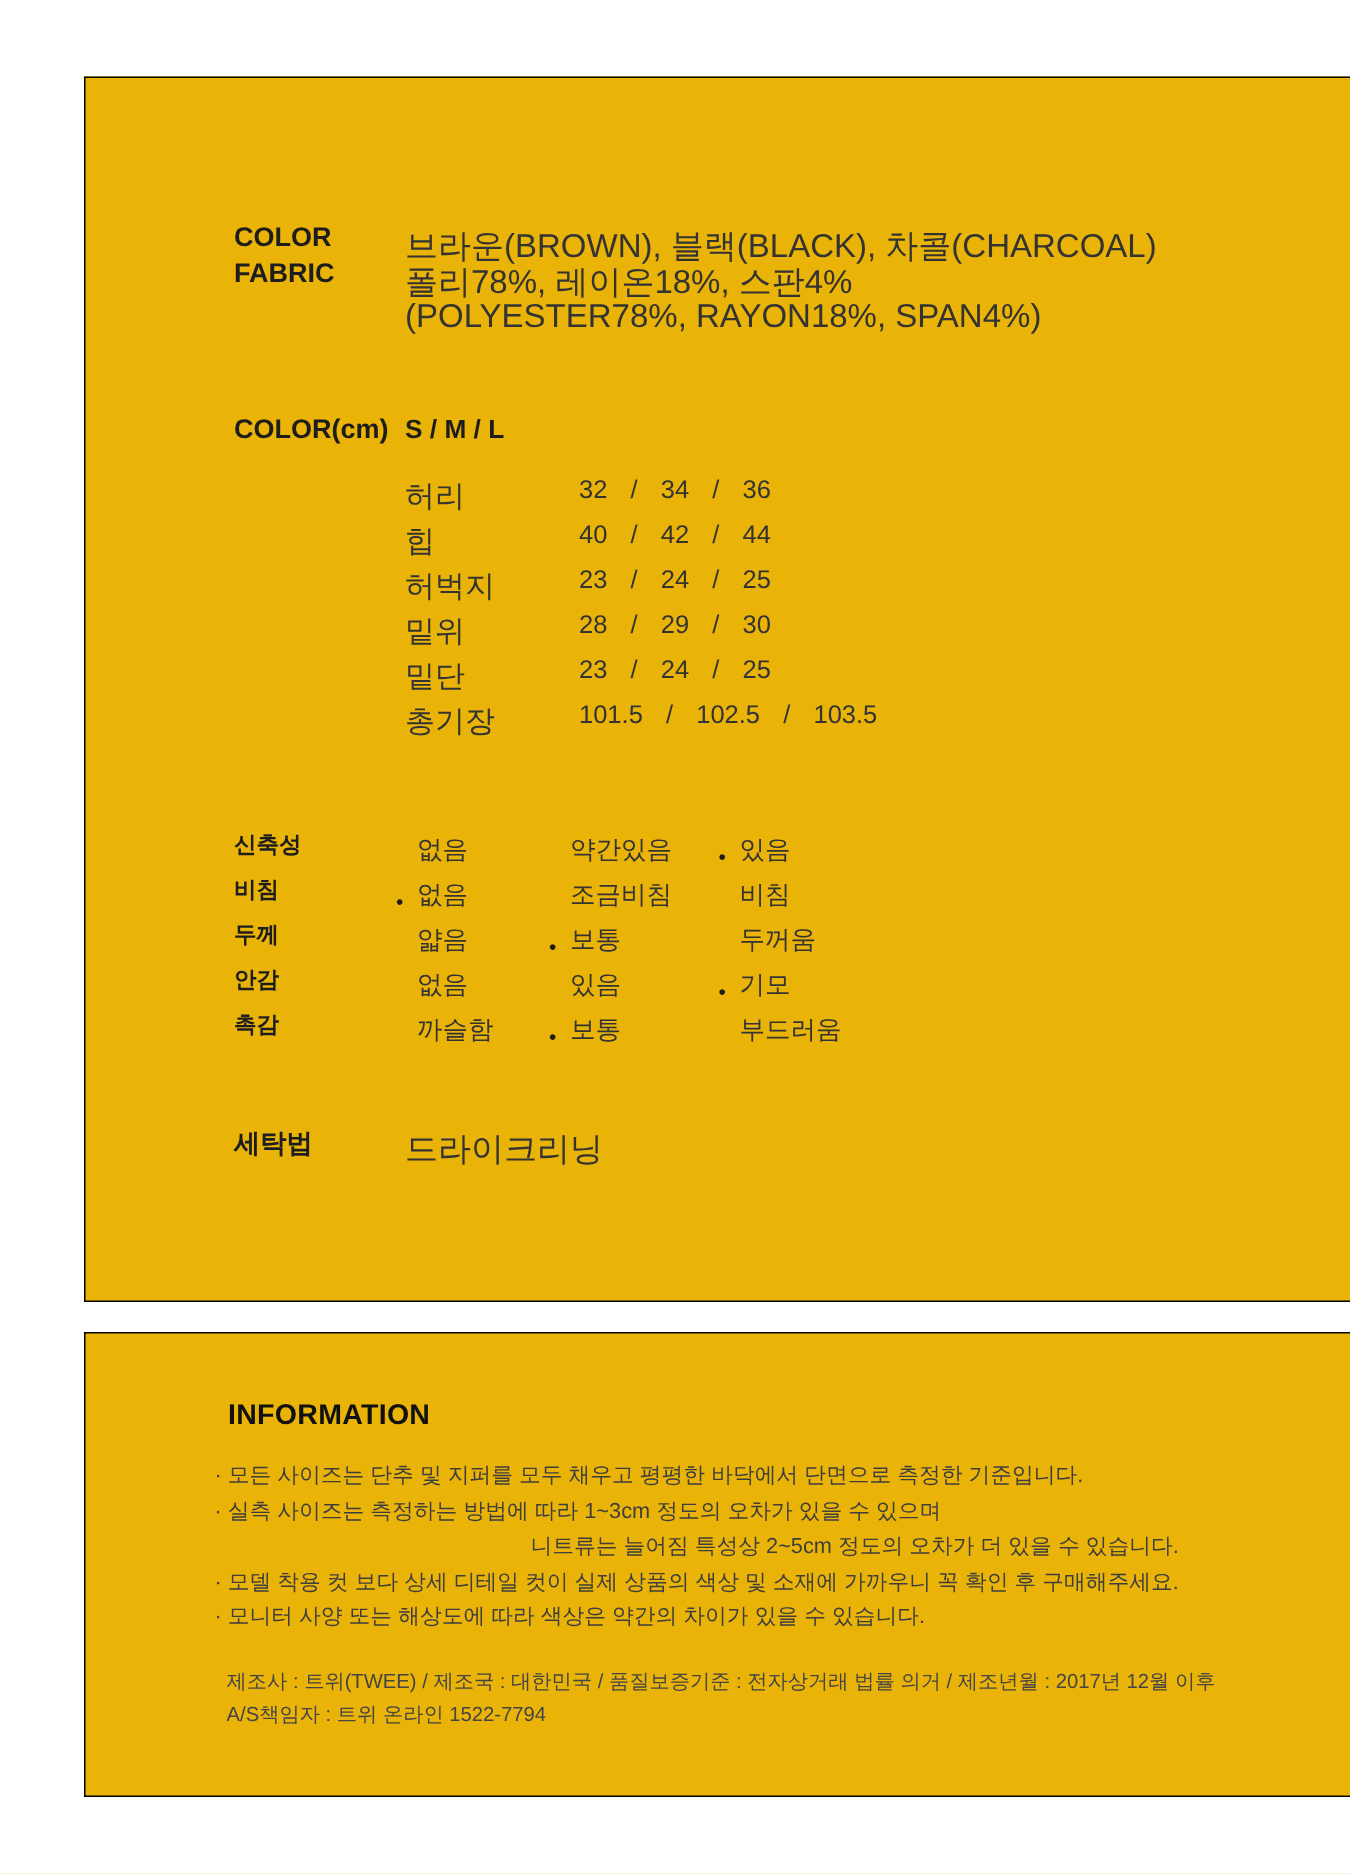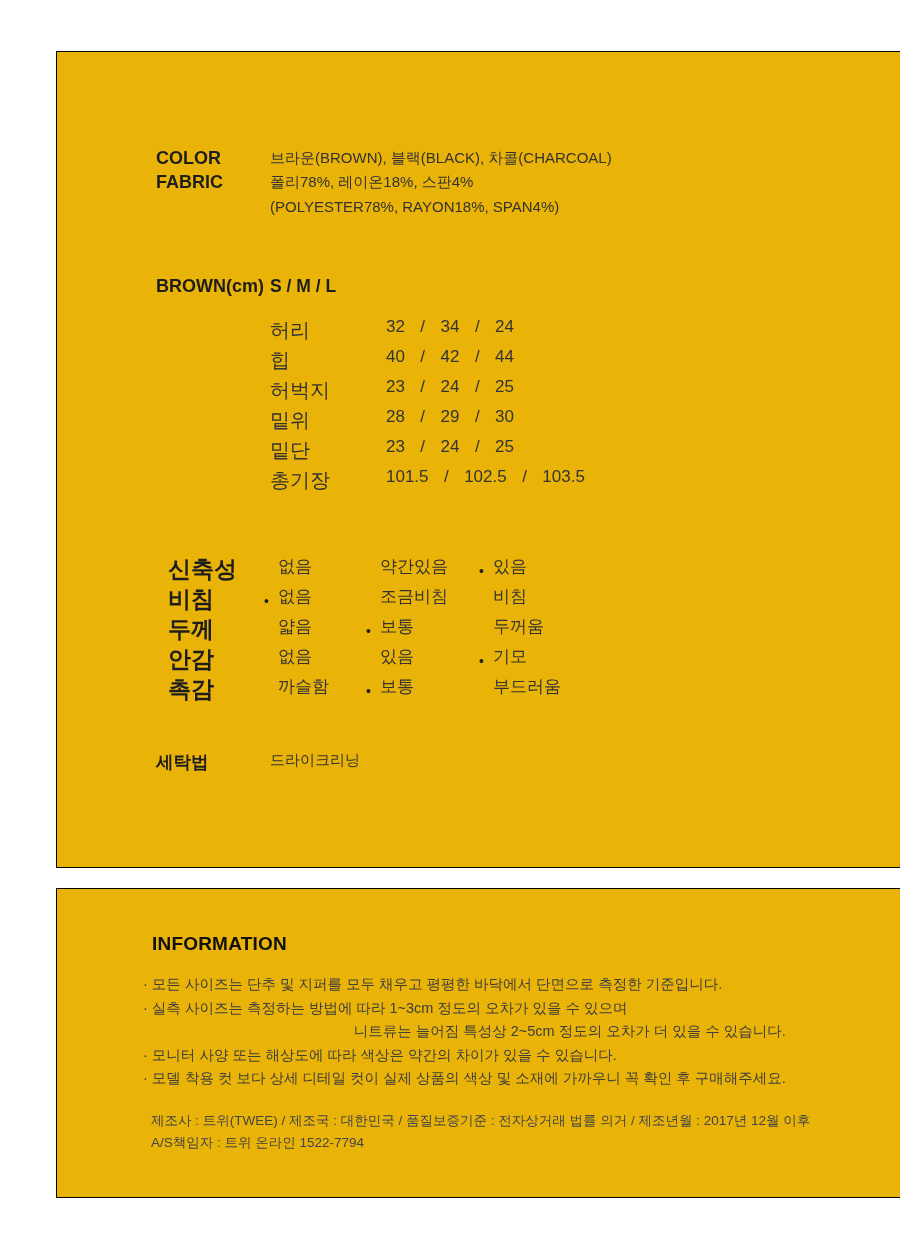--- a/index.html
+++ b/index.html
@@ -5,37 +5,37 @@
   html,body{margin:0;padding:0;background:#fff;}
   body{width:900px;height:1249px;font-family:"Liberation Sans","DejaVu Sans",sans-serif;color:#333;}
   .page{position:relative;width:900px;height:1249px;background:#fff;overflow:hidden;}
   .box{position:absolute;left:56px;width:870px;border:1px solid #000;box-sizing:border-box;background:#eab308;}
   .spec-box{top:51px;height:817px;}
   .info-box{top:888px;height:310px;}
 
   .row{position:absolute;left:0;width:100%;height:24px;}
   .lbl{position:absolute;left:99px;top:0;font-size:18px;font-weight:700;color:#1d1d1d;white-space:nowrap;}
   .lbl-kr{font-size:17.5px;}
-  .val{position:absolute;left:213px;top:1px;font-size:15px;color:#333;white-space:nowrap;}
+  .val{position:absolute;left:213px;top:1px;font-size:22px;color:#333;white-space:nowrap;}
   .val-bold{font-weight:700;color:#1d1d1d;font-size:17.5px;top:0;}
 
   .r-color{top:96px;}
   .r-fabric{top:120px;}
   .fab2{top:26px;}
   .r-size{top:224px;}
   .r-care{top:698px;}
 
   .srow{position:absolute;height:24px;width:100%;}
   .s0{top:265px}.s1{top:295px}.s2{top:325px}.s3{top:355px}.s4{top:385px}.s5{top:415px}
   .sl{position:absolute;left:213px;font-size:20px;color:#333;white-space:nowrap;}
   .sv{position:absolute;left:329px;font-size:17px;color:#333;white-space:pre;word-spacing:3px;}
 
   .arow{position:absolute;height:24px;width:100%;}
   .a0{top:502px}.a1{top:532px}.a2{top:562px}.a3{top:592px}.a4{top:622px}
-  .al{position:absolute;left:99px;font-size:23px;font-weight:700;color:#1d1d1d;white-space:nowrap;margin-left:12px;}
+  .al{position:absolute;left:99px;font-size:15px;font-weight:700;color:#1d1d1d;white-space:nowrap;}
   .opt{position:absolute;top:0;display:flex;align-items:flex-end;font-size:17px;color:#333;white-space:nowrap;height:24px;}
   .o1{left:207px}.o2{left:309px}.o3{left:422px}
   .dot{display:inline-block;width:14px;font-size:14px;line-height:1;color:#1d1d1d;visibility:hidden;}
   .opt.selected .dot{visibility:visible;}
 
   .info-title{position:absolute;left:95px;top:44px;font-size:19px;font-weight:700;color:#111;letter-spacing:0.2px;}
   .notes{position:absolute;left:86px;top:84px;font-size:14.5px;line-height:23.5px;color:#3e3e3e;}
   .note{white-space:nowrap;}
   .note.indent{padding-left:13px;text-align:right;}
   .manu{position:absolute;left:94px;top:221px;font-size:13.5px;line-height:22px;color:#454545;}
@@ -53,27 +53,27 @@
       <span class="val">브라운(BROWN), 블랙(BLACK), 차콜(CHARCOAL)</span>
     </div>
 
     <div class="row r-fabric">
       <span class="lbl">FABRIC</span>
       <span class="val">폴리78%, 레이온18%, 스판4%</span>
       <span class="val fab2">(POLYESTER78%, RAYON18%, SPAN4%)</span>
     </div>
 
     <div class="row r-size">
-      <span class="lbl">BROWN(cm)</span>
+      <span class="lbl">COLOR(cm)</span>
       <span class="val val-bold">S / M / L</span>
     </div>
 
     <div class="srow s0">
       <span class="sl">허리</span>
-      <span class="sv">32  /  34  /  24</span>
+      <span class="sv">32  /  34  /  36</span>
     </div>
     <div class="srow s1">
       <span class="sl">힙</span>
       <span class="sv">40  /  42  /  44</span>
     </div>
     <div class="srow s2">
       <span class="sl">허벅지</span>
       <span class="sv">23  /  24  /  25</span>
     </div>
     <div class="srow s3">
@@ -172,22 +172,22 @@
 
   </section>
 
   <section class="box info-box">
     <div class="info-title">INFORMATION</div>
 
     <div class="notes">
       <div class="note">· 모든 사이즈는 단추 및 지퍼를 모두 채우고 평평한 바닥에서 단면으로 측정한 기준입니다.</div>
       <div class="note">· 실측 사이즈는 측정하는 방법에 따라 1~3cm 정도의 오차가 있을 수 있으며</div>
       <div class="note indent">니트류는 늘어짐 특성상 2~5cm 정도의 오차가 더 있을 수 있습니다.</div>
+      <div class="note">· 모델 착용 컷 보다 상세 디테일 컷이 실제 상품의 색상 및 소재에 가까우니 꼭 확인 후 구매해주세요.</div>
       <div class="note">· 모니터 사양 또는 해상도에 따라 색상은 약간의 차이가 있을 수 있습니다.</div>
-      <div class="note">· 모델 착용 컷 보다 상세 디테일 컷이 실제 상품의 색상 및 소재에 가까우니 꼭 확인 후 구매해주세요.</div>
     </div>
 
     <div class="manu">
       <div>제조사 : 트위(TWEE) / 제조국 : 대한민국 / 품질보증기준 : 전자상거래 법률 의거 / 제조년월 : 2017년 12월 이후</div>
       <div>A/S책임자 : 트위 온라인 1522-7794</div>
     </div>
   </section>
 
 </div>
 

